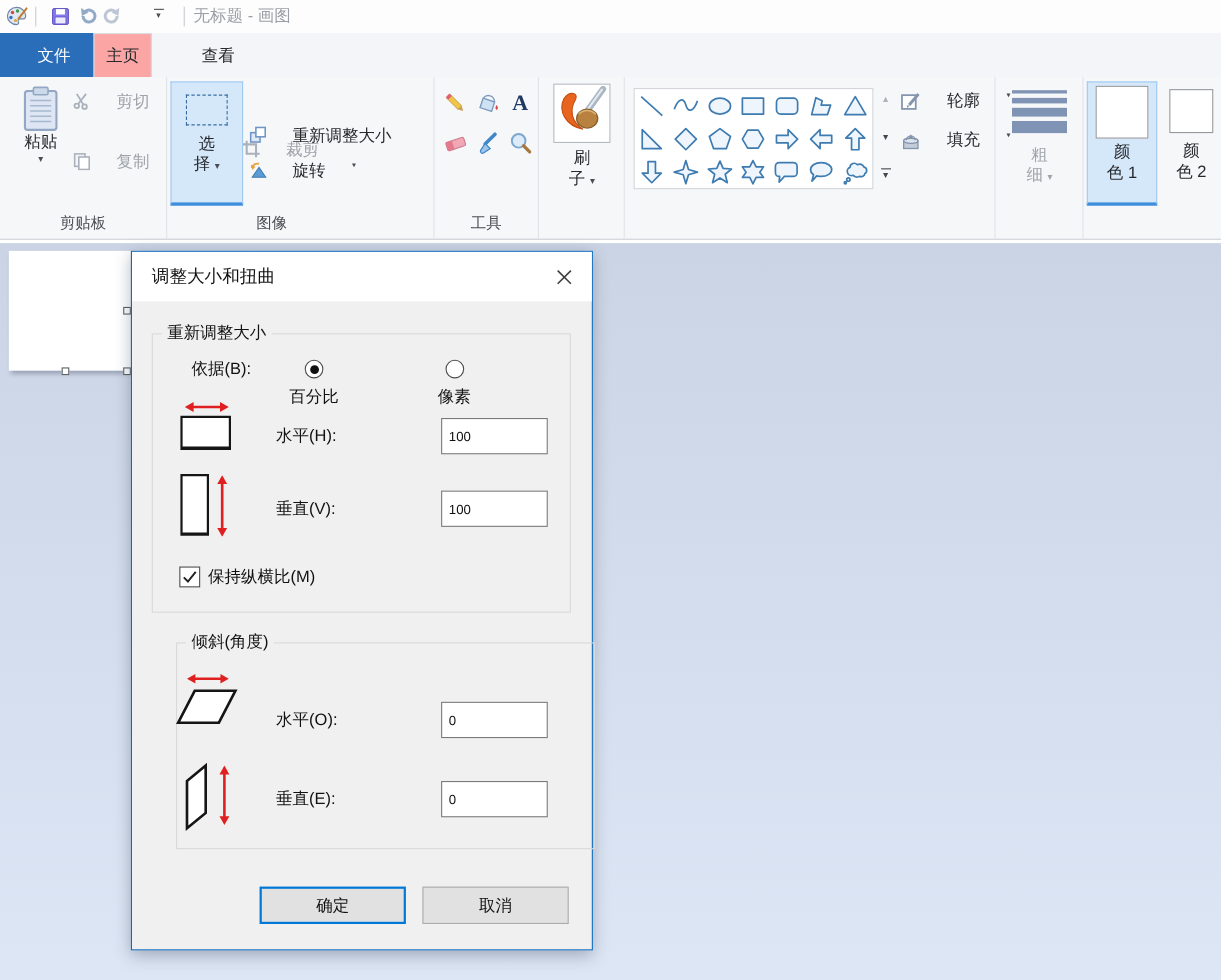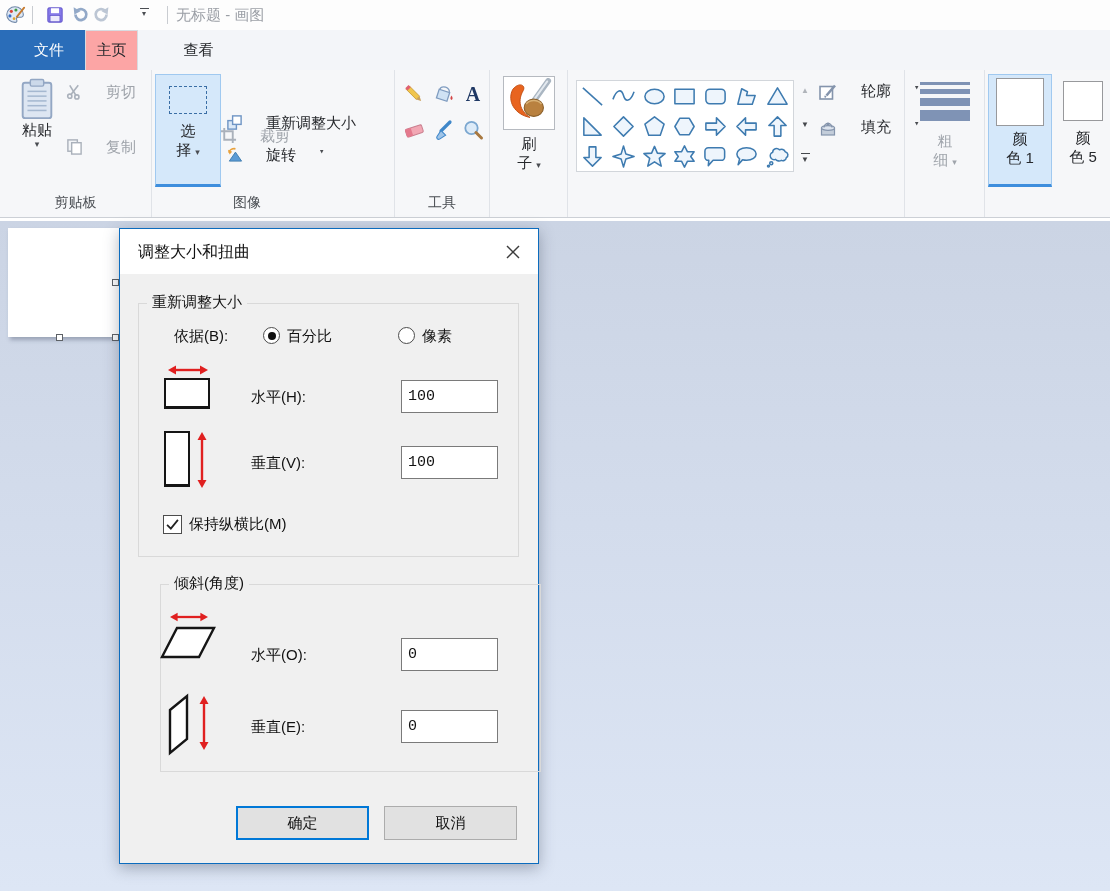--- a/index.html
+++ b/index.html
@@ -98,22 +98,22 @@
   
   #dialog { position:absolute; left:119px; top:7px; width:420px; height:636px; background:#f0f0f0;
     border:1px solid #0c6cbe; box-shadow:0 4px 14px rgba(40,50,70,.35); }
   #dlg-titlebar { position:absolute; left:0; top:0; width:100%; height:45px; background:#fff; }
   #dlg-title { position:absolute; left:18px; top:0; line-height:45px; font-size:16px; color:#111; }
   #dlg-close { position:absolute; right:6px; top:7px; width:38px; height:32px; display:flex; align-items:center; justify-content:center; }
   .groupbox { position:absolute; left:18px; width:381px; border:1px solid #d9d9d9; }
   .grouptitle { position:absolute; top:-11px; left:8px; background:#f0f0f0; padding:0 5px; font-size:15px; color:#111; }
   .dlg-label { position:absolute; font-size:15px; color:#111; line-height:33px; }
   .dlg-input { position:absolute; width:97px; height:33px; border:1px solid #7a7a7a; background:#fff;
-    font-size:15px; font-family:Liberation Mono, monospace; padding-left:6px; color:#111; }
-  .rad { position:absolute; display:flex; gap:7px; font-size:15px; color:#111; }
+    font-size:12px; font-family:Liberation Sans, sans-serif; padding-left:6px; color:#111; }
+  .rad { position:absolute; display:flex; align-items:center; gap:7px; font-size:15px; color:#111;flex-direction:column; }
   .rad .circle { width:17px; height:17px; border:1.5px solid #4c4c4c; border-radius:50%; background:#fff; display:flex; align-items:center; justify-content:center; }
   .rad .dot { width:8px; height:8px; border-radius:50%; background:#111; }
   #aspect-row { position:absolute; left:43px; top:286px; display:flex; align-items:center; gap:7px; font-size:15px; color:#111; }
   #aspect-box { width:19px; height:19px; border:1.5px solid #4c4c4c; background:#fff; display:flex; align-items:center; justify-content:center; }
   .rect-icon { position:absolute; border:2px solid #151515; background:#fff; }
   .redarrow { position:absolute; }
   .dlg-btn { position:absolute; width:133px; height:34px; background:#e1e1e1; font-size:15px; color:#111;
     display:flex; align-items:center; justify-content:center; font-family:"Liberation Sans",sans-serif; }
   #ok-btn { left:116px; top:577px; border:2px solid #0078d7; }
   #cancel-btn { left:264px; top:577px; border:1px solid #acacac; }
@@ -455,21 +455,21 @@
 
     <div class="section" id="sec-colors">
       <div class="bigbtn sel-hl" id="color1-btn">
         <span class="swatch-frame"><span class="swatch-inner" style="background: rgb(0, 0, 0);"></span></span>
         <span class="lbl">颜</span>
         <span class="lbl">色 1</span>
       </div>
       <div class="bigbtn" id="color2-btn">
         <span class="swatch-frame"><span class="swatch-inner" style="background: rgb(255, 255, 255);"></span></span>
         <span class="lbl">颜</span>
-        <span class="lbl">色 5</span>
+        <span class="lbl">色 2</span>
       </div>
     </div>
   </div>
 
   <div id="workspace">
     <div id="paper"></div>
     <div class="handle" style="left:112px; top:58px;"></div>
     <div class="handle" style="left:56px; top:113px;"></div>
     <div class="handle" style="left:112px; top:113px;"></div>
 

